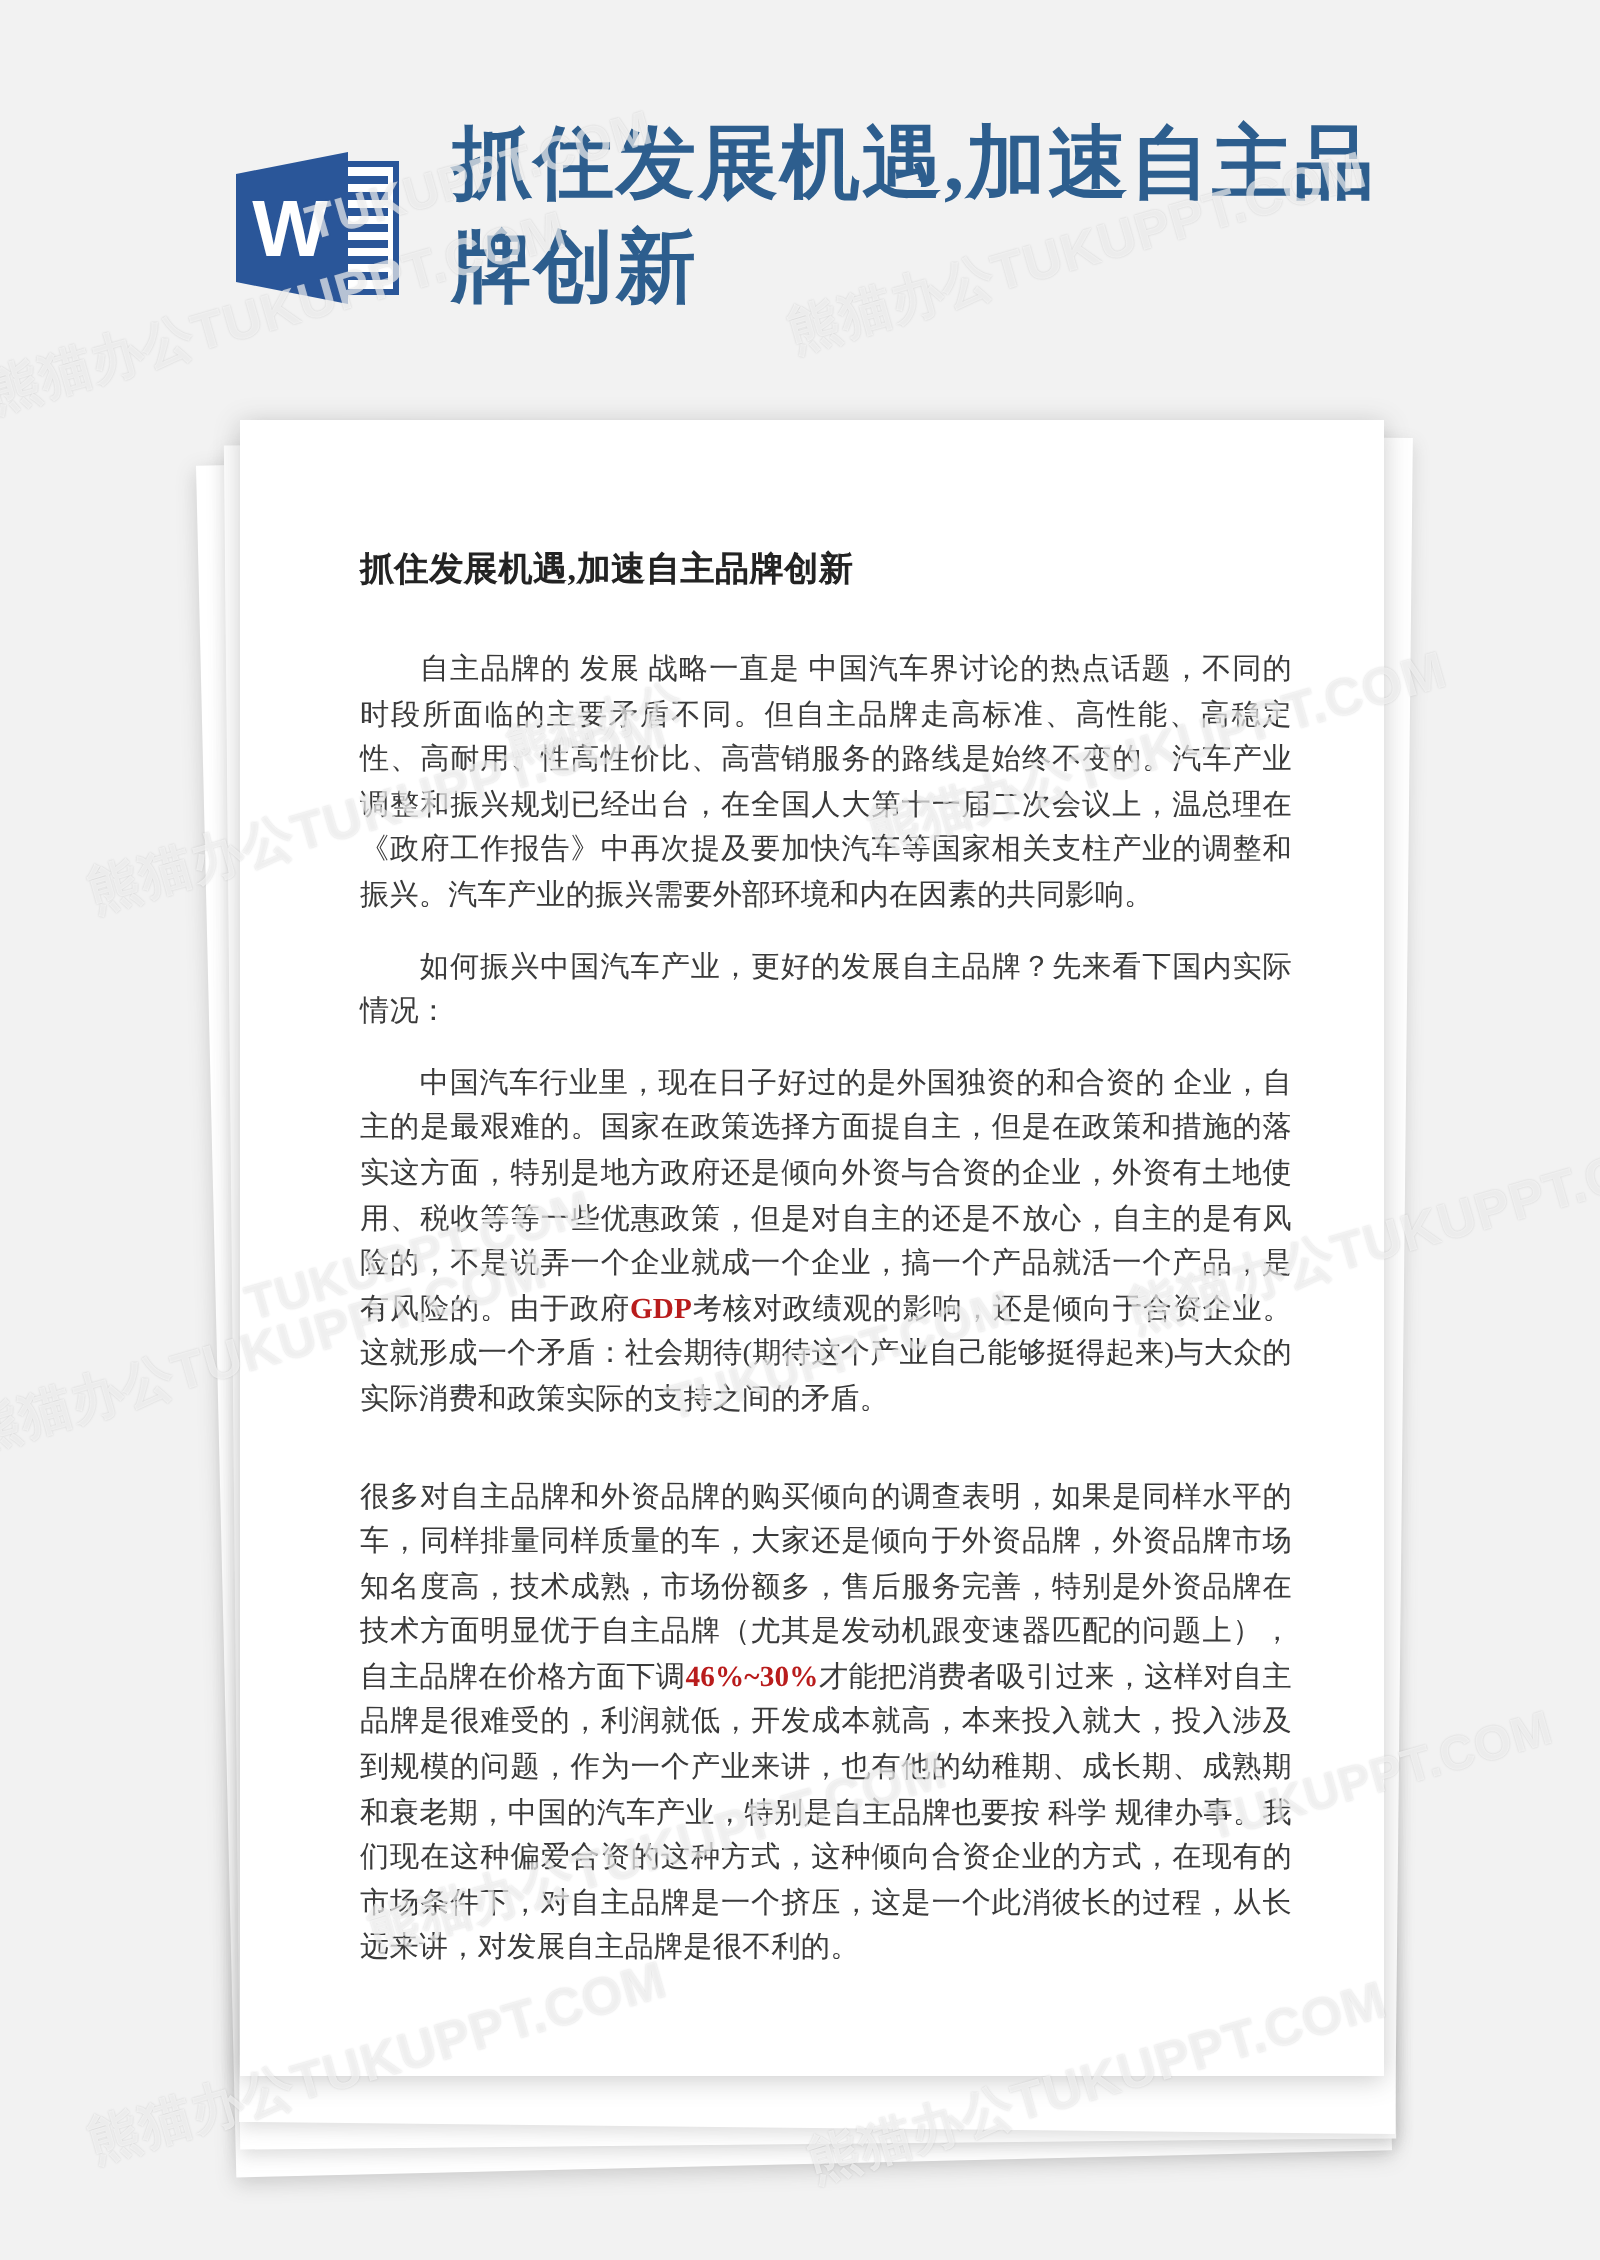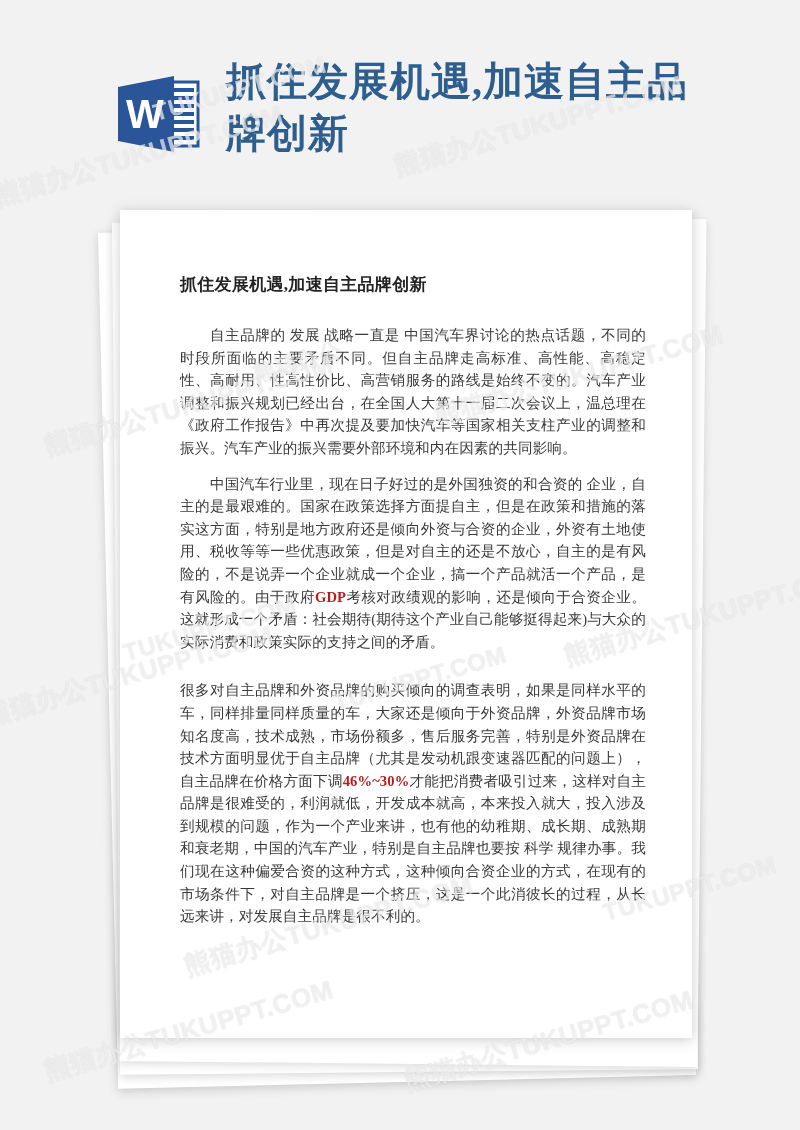--- a/index.html
+++ b/index.html
@@ -141,20 +141,21 @@
 <div class="stack">
   <div class="sheet sheet-back-1"></div>
   <div class="sheet sheet-back-2"></div>
   <div class="sheet sheet-back-3"></div>
   <div class="sheet sheet-main"></div>
 </div>
 
 <div class="doc-body">
   <h1 class="doc-title">抓住发展机遇,加速自主品牌创新</h1>
   <p class="para indent">自主品牌的 发展 战略一直是 中国汽车界讨论的热点话题，不同的时段所面临的主要矛盾不同。但自主品牌走高标准、高性能、高稳定性、高耐用、性高性价比、高营销服务的路线是始终不变的。汽车产业调整和振兴规划已经出台，在全国人大第十一届二次会议上，温总理在《政府工作报告》中再次提及要加快汽车等国家相关支柱产业的调整和振兴。汽车产业的振兴需要外部环境和内在因素的共同影响。</p>
+  <p class="para indent">如何振兴中国汽车产业，更好的发展自主品牌？先来看下国内实际情况：</p>
   <p class="para indent">中国汽车行业里，现在日子好过的是外国独资的和合资的 企业，自主的是最艰难的。国家在政策选择方面提自主，但是在政策和措施的落实这方面，特别是地方政府还是倾向外资与合资的企业，外资有土地使用、税收等等一些优惠政策，但是对自主的还是不放心，自主的是有风险的，不是说弄一个企业就成一个企业，搞一个产品就活一个产品，是有风险的。由于政府<b>GDP</b>考核对政绩观的影响，还是倾向于合资企业。这就形成一个矛盾：社会期待(期待这个产业自己能够挺得起来)与大众的实际消费和政策实际的支持之间的矛盾。</p>
   <p class="para gap">很多对自主品牌和外资品牌的购买倾向的调查表明，如果是同样水平的车，同样排量同样质量的车，大家还是倾向于外资品牌，外资品牌市场知名度高，技术成熟，市场份额多，售后服务完善，特别是外资品牌在技术方面明显优于自主品牌（尤其是发动机跟变速器匹配的问题上），自主品牌在价格方面下调<b>46%~30%</b>才能把消费者吸引过来，这样对自主品牌是很难受的，利润就低，开发成本就高，本来投入就大，投入涉及到规模的问题，作为一个产业来讲，也有他的幼稚期、成长期、成熟期和衰老期，中国的汽车产业，特别是自主品牌也要按 科学 规律办事。我们现在这种偏爱合资的这种方式，这种倾向合资企业的方式，在现有的市场条件下，对自主品牌是一个挤压，这是一个此消彼长的过程，从长远来讲，对发展自主品牌是很不利的。</p>
 </div>
 
 <div class="header">
   <div class="word-icon">
     <svg viewBox="0 0 92 92" xmlns="http://www.w3.org/2000/svg">
 
       <rect x="52" y="14" width="34" height="64" fill="#ffffff"></rect>
       <rect x="52" y="14" width="34" height="64" fill="none" stroke="#2a5699" stroke-width="3"></rect>

